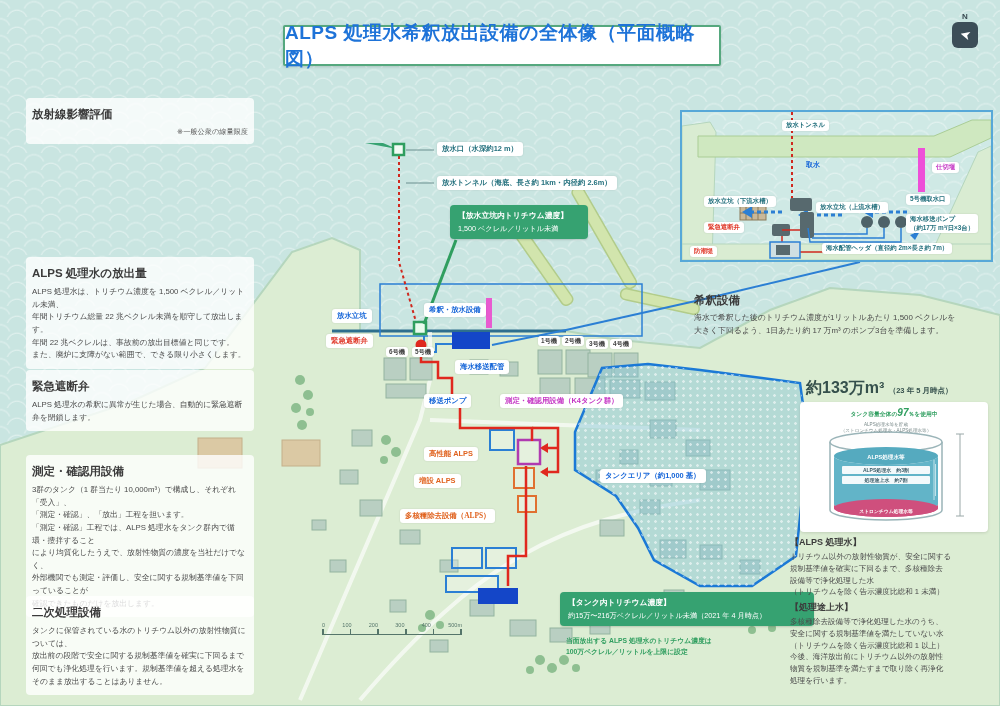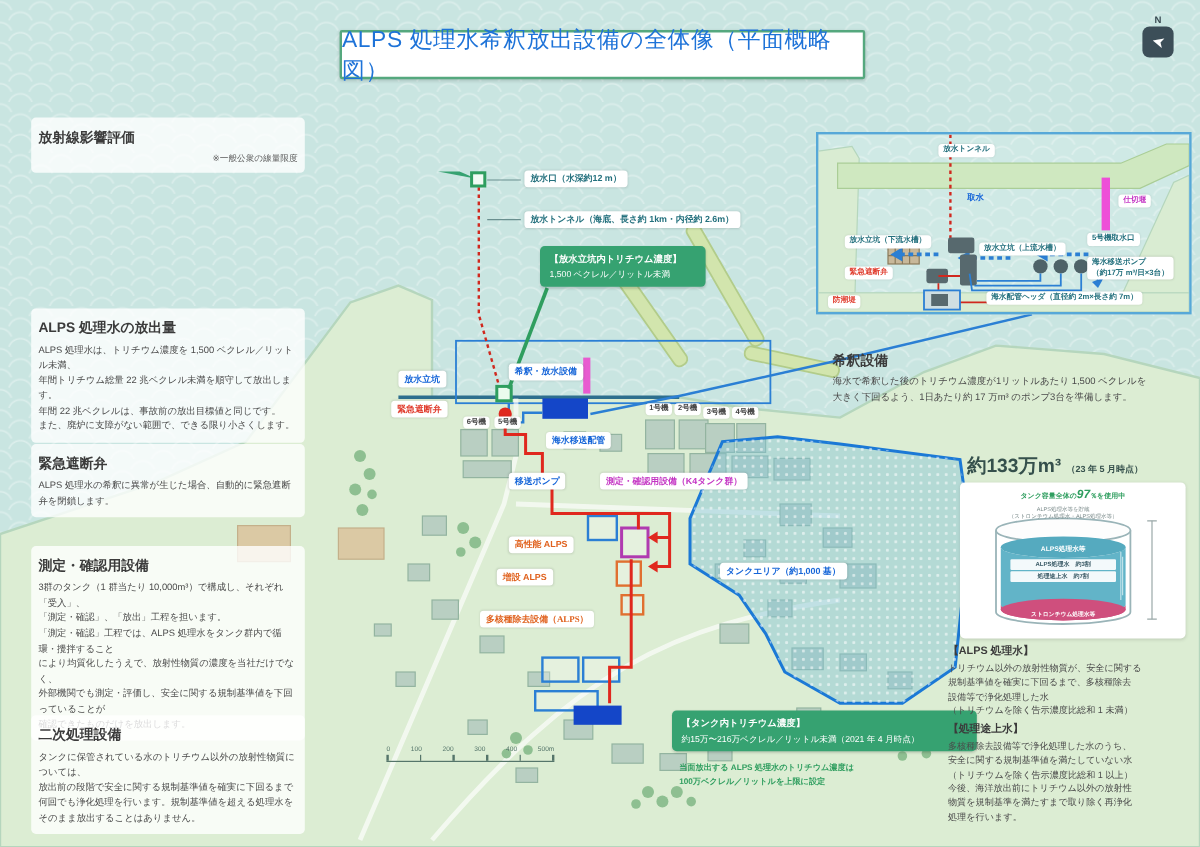--- a/index.html
+++ b/index.html
@@ -10,21 +10,21 @@
       radial-gradient(circle at 50% 120%, rgba(255,255,255,0) 9px, rgba(255,255,255,.38) 10px, rgba(255,255,255,0) 11.5px),
       radial-gradient(circle at 50% 120%, rgba(255,255,255,0) 9px, rgba(255,255,255,.38) 10px, rgba(255,255,255,0) 11.5px);
     background-size:34px 17px,34px 17px;
     background-position:0 0,17px 8.5px;}
   .abs{position:absolute;}
   svg{display:block;}
 
   
   .title-box{position:absolute;left:283px;top:25px;width:434px;height:37px;background:#fff;
     border:2px solid #55a87e;border-radius:2px;box-shadow:0 1px 3px rgba(0,0,0,.15);
-    display:flex;align-items:center;justify-content:center;color:#1e73d8;font-weight:normal;
+    display:flex;align-items:center;justify-content:center;color:#1e73d8;font-weight:bold;
     font-size:19px;letter-spacing:.5px;}
   .compass{position:absolute;left:948px;top:12px;width:34px;text-align:center;}
   .compass-n{font-size:8px;color:#3a4a52;font-weight:bold;}
   .compass-icon{width:26px;height:26px;margin:1px auto 0;background:#3c4e58;border-radius:6px;
     color:#fff;font-size:13px;line-height:26px;}
   .compass-icon span{display:inline-block;transform:rotate(195deg);}
 
   
   .panel{position:absolute;left:26px;width:228px;background:rgba(255,255,255,.8);border-radius:4px;
     padding:9px 6px 7px;box-sizing:border-box;}

